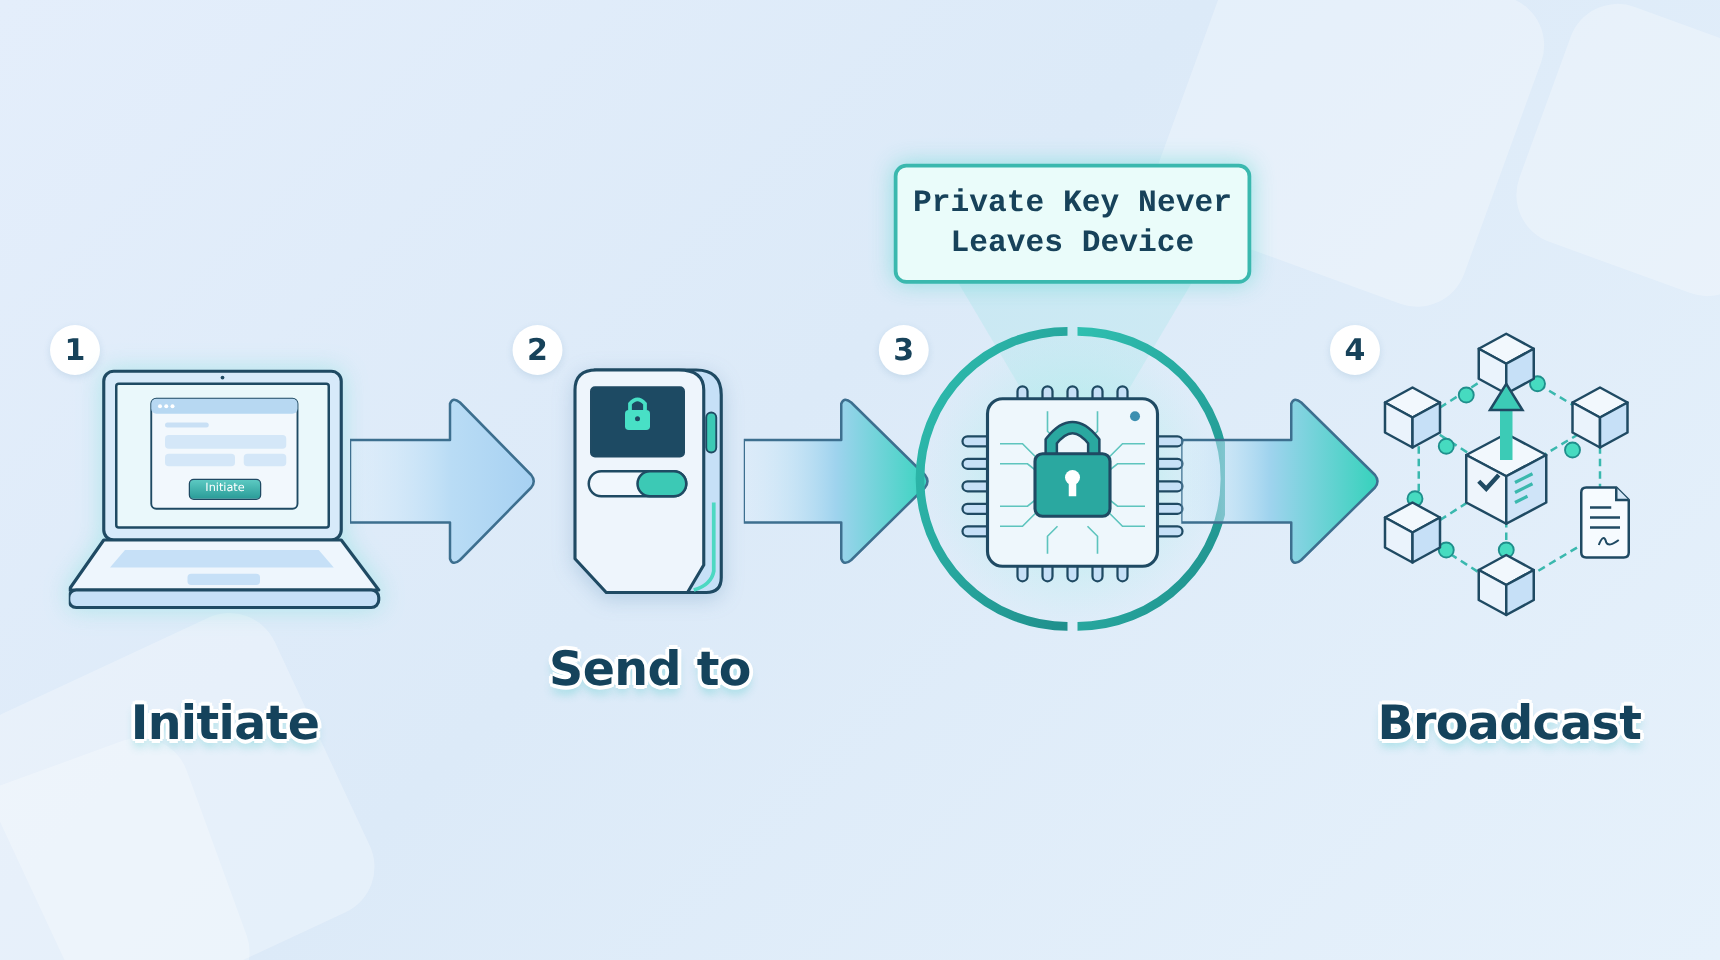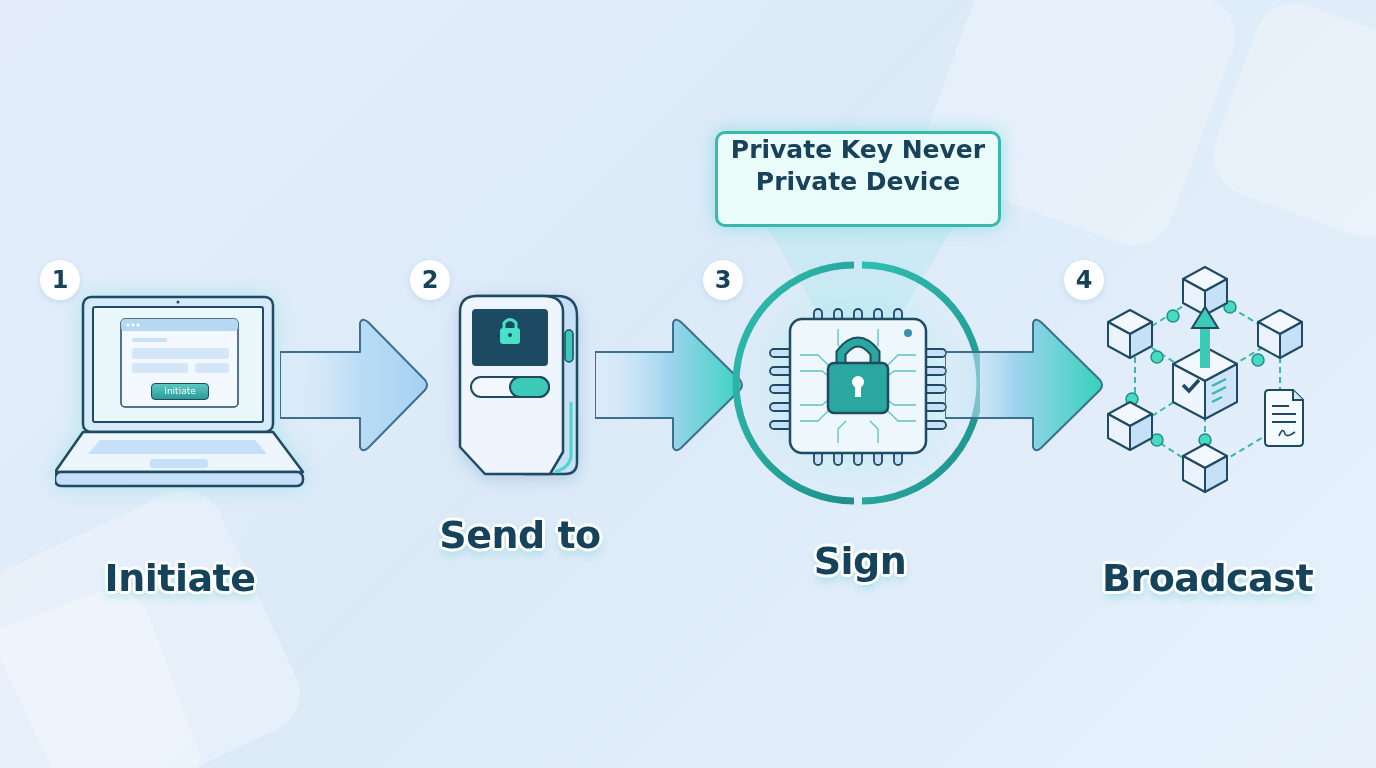--- a/index.html
+++ b/index.html
@@ -20,40 +20,40 @@
     font-size: 38px; line-height: 46px; letter-spacing: -0.5px;
     text-shadow:
       3px 0 0 #fff, -3px 0 0 #fff, 0 3px 0 #fff, 0 -3px 0 #fff,
       2px 2px 0 #fff, -2px -2px 0 #fff, 2px -2px 0 #fff, -2px 2px 0 #fff,
       0 6px 8px rgba(70,200,200,0.45);
   }
   .callout {
     position: absolute; left: 715px; top: 131px; width: 280px; height: 90px;
     border: 3px solid #3ab8ae; border-radius: 10px; background: #eafcfa;
     box-shadow: 0 0 18px rgba(60,210,200,0.45);
-    display: flex; flex-direction: column; align-items: center; 
-    color: #17425a; font-weight: bold; font-size: 25px; line-height: 32px;
+    display: flex; flex-direction: column; align-items: center; justify-content: center;
+    color: #17425a; font-weight: bold; font-size: 25px; line-height: 32px; font-family: Liberation Mono, monospace;
   }
   .icon { position: absolute; }
   .arrow { position: absolute; }
 </style>
 </head>
 <body>
 
 <div class="bg-shape" style="left:950px;top:-40px;width:260px;height:260px;transform:rotate(20deg);"></div>
 <div class="bg-shape" style="left:1230px;top:20px;width:200px;height:200px;transform:rotate(20deg);"></div>
 <div class="bg-shape" style="left:10px;top:520px;width:260px;height:260px;transform:rotate(-25deg);"></div>
 <div class="bg-shape" style="left:-40px;top:610px;width:220px;height:220px;transform:rotate(-20deg);"></div>
 
 <svg class="icon" style="left:720px;top:215px;" width="280" height="110">
   <polygon points="40,0 240,0 175,110 105,110" fill="rgba(120,230,220,0.18)"></polygon>
 </svg>
 <div class="callout">
   <span>Private Key Never</span>
-  <span>Private Device</span>
+  <span>Leaves Device</span>
 </div>
 
 <div class="badge" style="left:40px;top:260px;">
     <span>1</span>
   </div>
 <div class="badge" style="left:410px;top:260px;">
     <span>2</span>
   </div>
 <div class="badge" style="left:703px;top:260px;">
     <span>3</span>
@@ -261,17 +261,16 @@
   </g>
 </svg>
 
 <div class="label" style="left:80px;top:555px;width:200px;">
   <div>Initiate</div>
 </div>
 <div class="label" style="left:420px;top:512px;width:200px;">
   <div>Send to</div>
 </div>
 <div class="label" style="left:760px;top:538px;width:200px;">
-  <div>Sign</div>
 </div>
 <div class="label" style="left:1080px;top:555px;width:255px;">
   <div>Broadcast</div>
 </div>
 
 </body></html>

